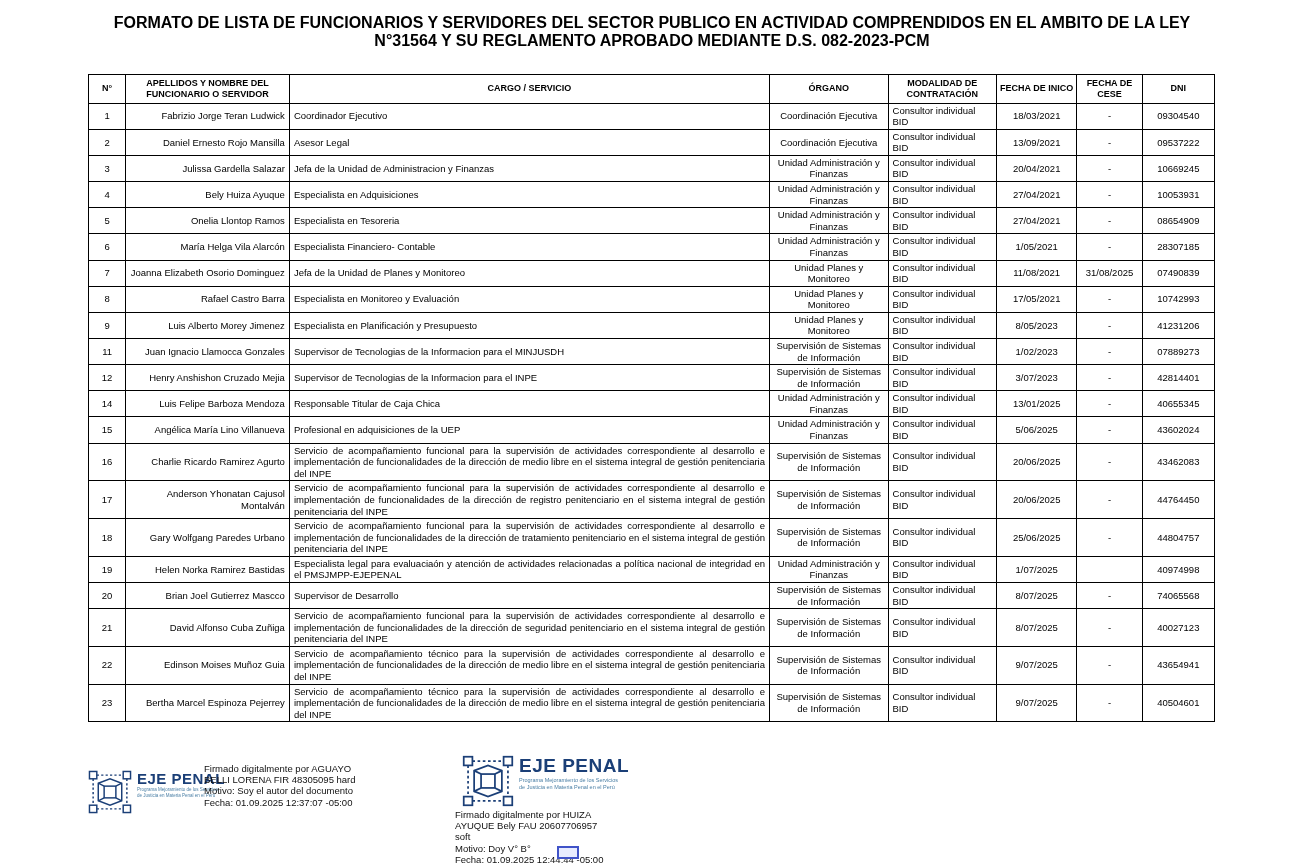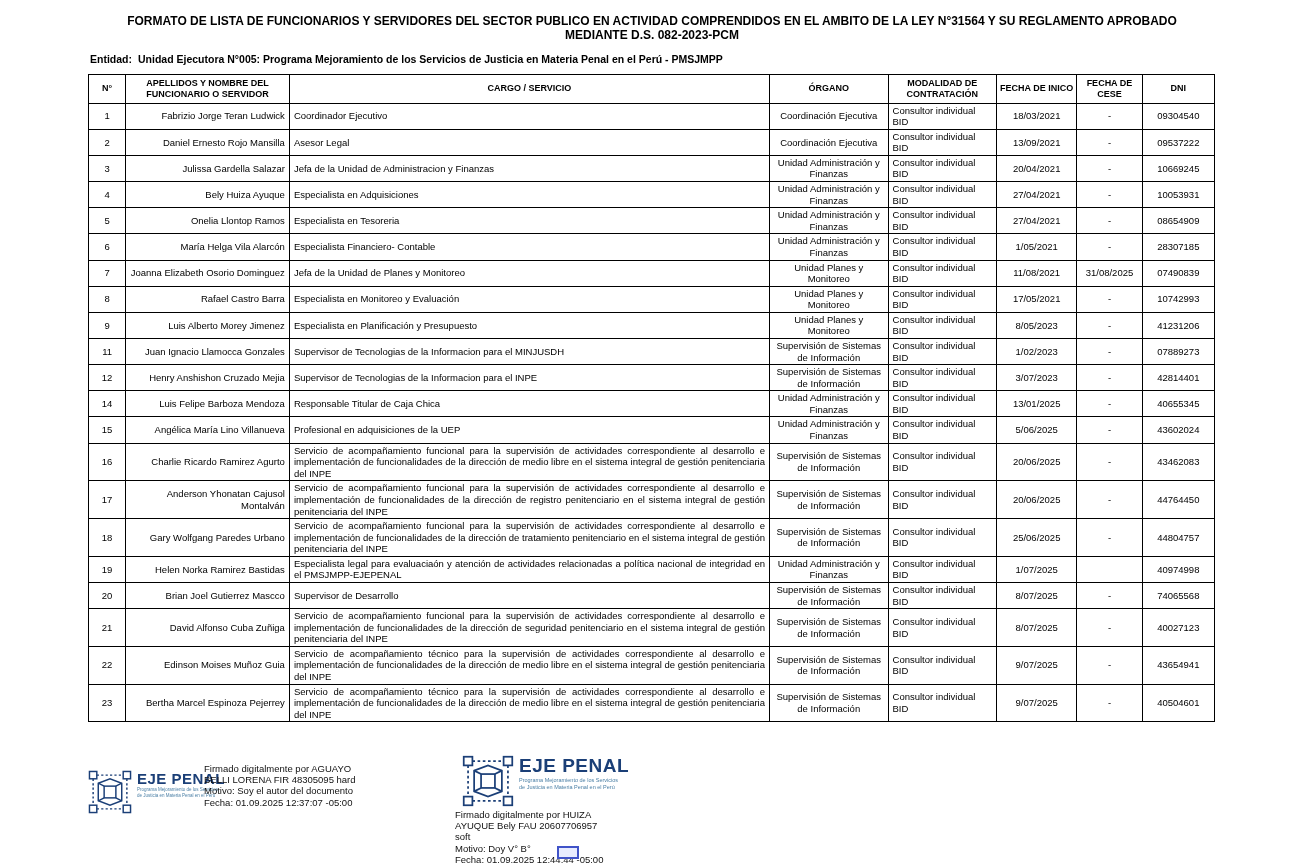--- a/index.html
+++ b/index.html
@@ -1,21 +1,21 @@
 <!DOCTYPE html>
 <html><head>
 <meta charset="utf-8">
 <style>
   * { box-sizing: border-box; }
   html,body { margin:0; padding:0; background:#ffffff; }
   body { width:1304px; height:865px; font-family:"Liberation Sans", sans-serif; color:#000; position:relative; overflow:hidden; }
   .page { position:relative; width:1304px; height:865px; background:#fff; }
 
   .doc-title { position:absolute; top:14px; left:100px; width:1104px; text-align:center;
-    font-size:12px; font-weight:bold; letter-spacing:0px; }
+    font-size:16px; font-weight:bold; letter-spacing:0px; }
   .entity-row { position:absolute; top:53px; left:90px; font-size:10.5px; }
   .entity-label { font-weight:bold; margin-right:6px; }
   .entity-value { font-weight:bold; }
 
   table.main { position:absolute; left:88px; top:74px; width:1127px; border-collapse:collapse; table-layout:fixed; }
   table.main th, table.main td { border:1px solid #000; overflow:hidden; }
   table.main th { font-size:9px; font-weight:bold; text-align:center; vertical-align:middle; padding:3px 2px; line-height:1.2; }
   table.main td { font-size:9.5px; vertical-align:middle; padding:1px 4px; line-height:1.22; height:24px; }
   td.col-n { text-align:center; }
   td.col-nombre { text-align:right; }
@@ -45,23 +45,20 @@
   .stamp-box { position:absolute; left:557px; top:846px; width:22px; height:13px;
     border:2px solid #4053c8; background:#e8ecff; }
 </style>
 </head>
 <body>
 
 <div class="page">
 
   <div class="doc-title">FORMATO DE LISTA DE FUNCIONARIOS Y SERVIDORES DEL SECTOR PUBLICO EN ACTIVIDAD COMPRENDIDOS EN EL AMBITO DE LA LEY N°31564 Y SU REGLAMENTO APROBADO MEDIANTE D.S. 082-2023-PCM</div>
 
-  <div class="entity-row">
-    <span class="entity-label">Entidad:</span><span class="entity-value">Unidad Ejecutora N°005: Programa Mejoramiento de los Servicios de Justicia en Materia Penal en el Perú - PMSJMPP</span>
-  </div>
 
   <table class="main">
     <colgroup>
       <col style="width:37px">
         <col style="width:163px">
         <col style="width:478px">
         <col style="width:118px">
       <col style="width:108px">
         <col style="width:80px">
         <col style="width:65px">

